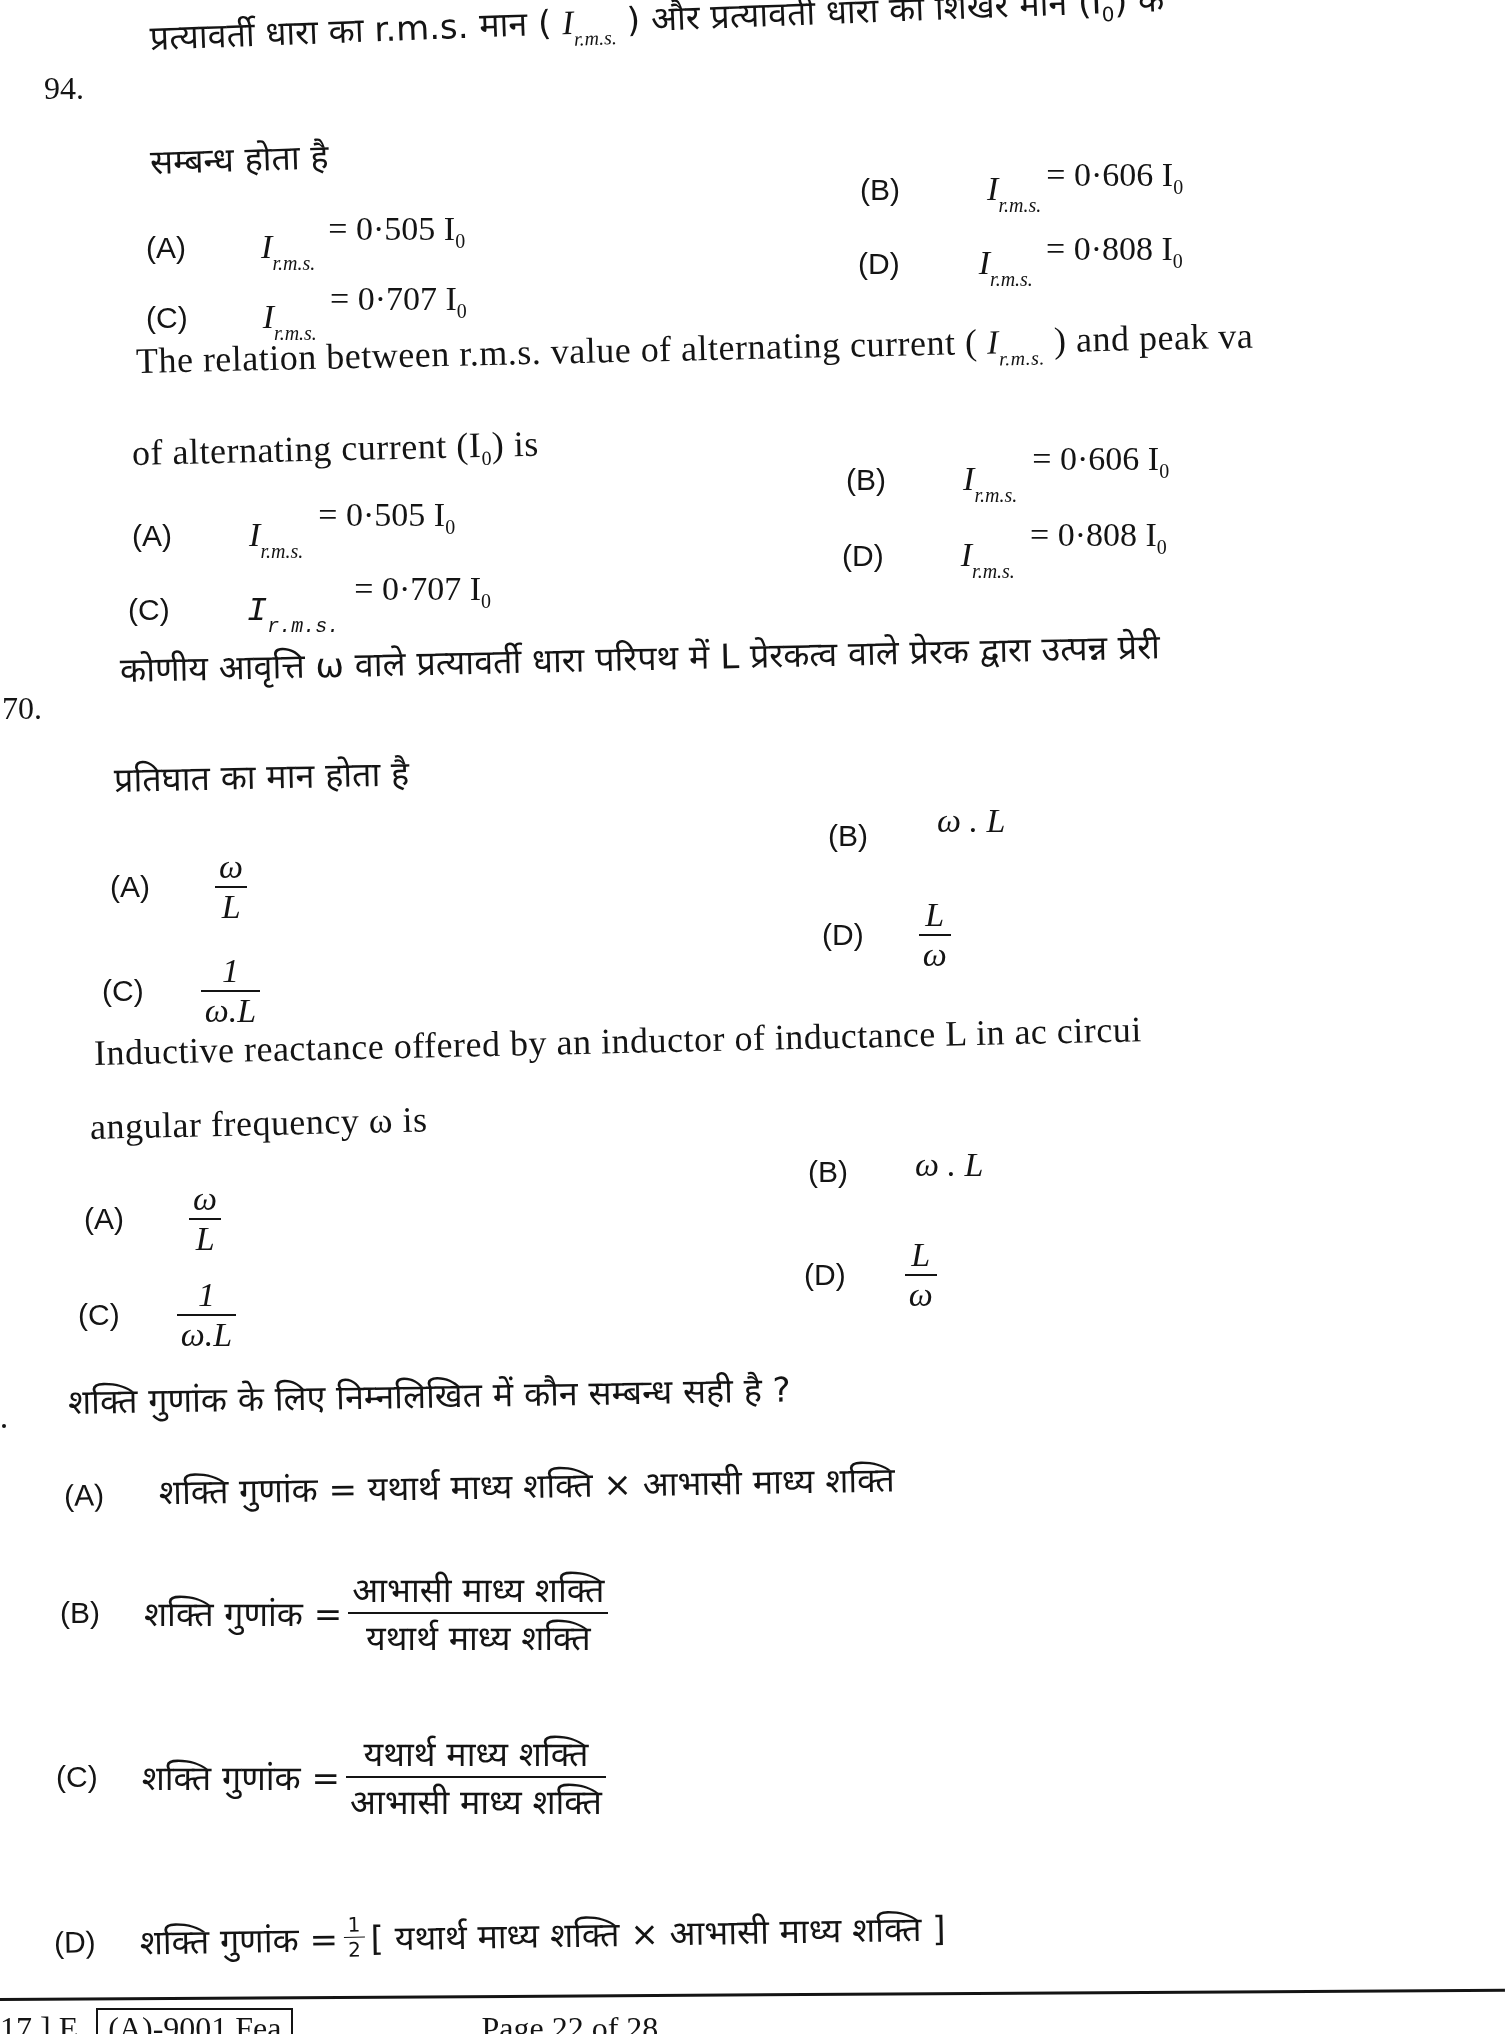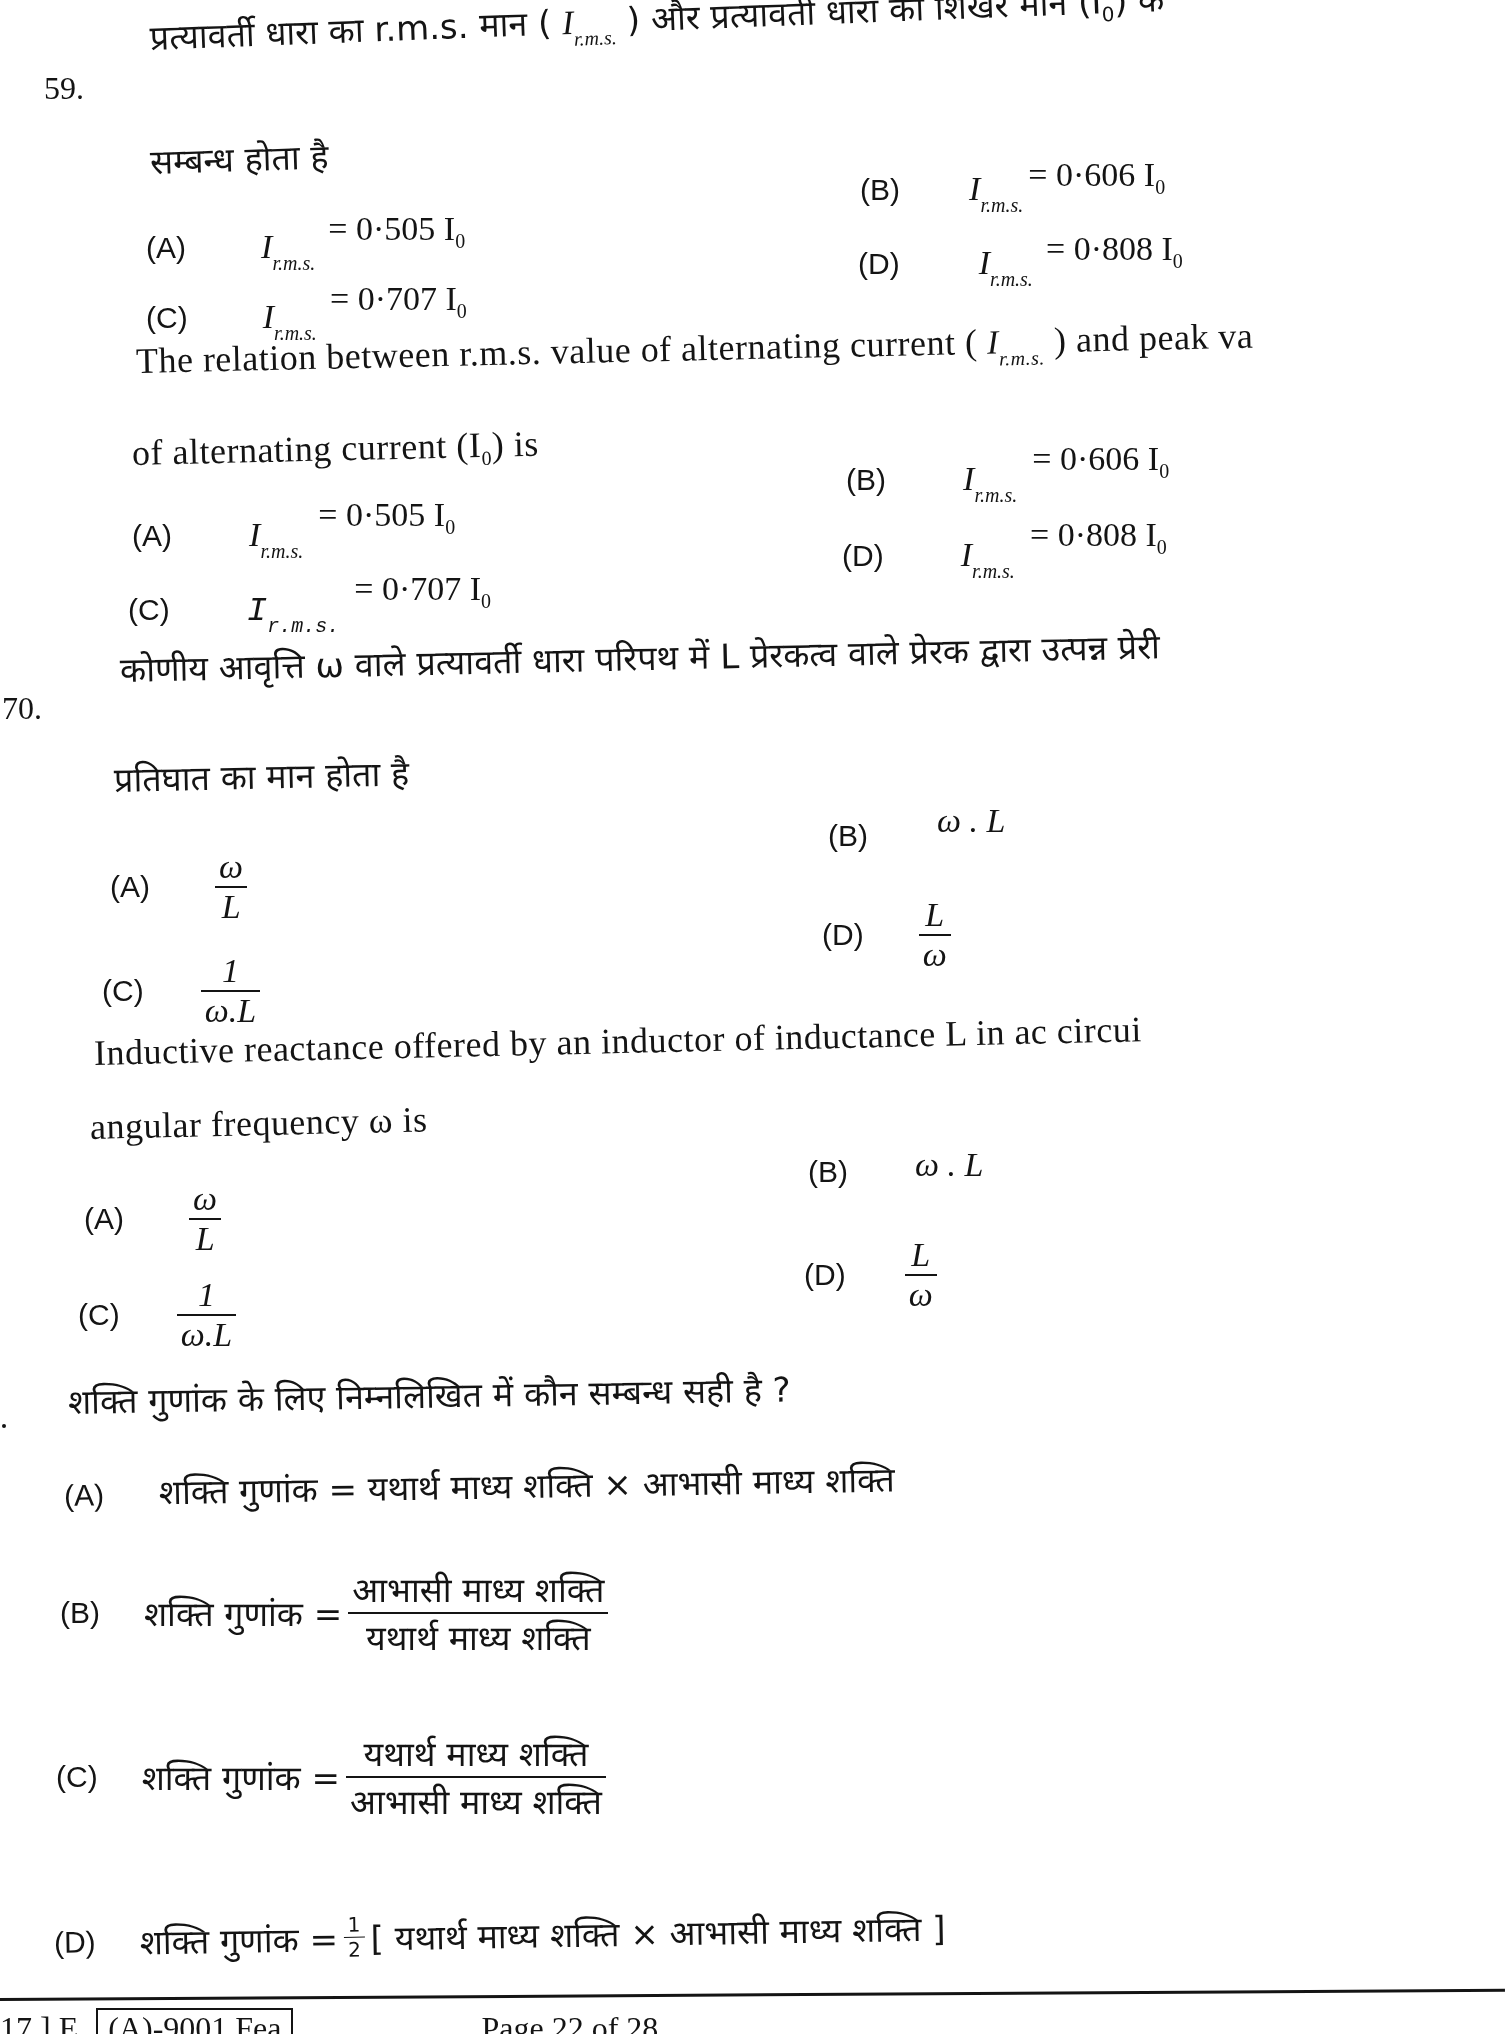--- a/index.html
+++ b/index.html
@@ -24,36 +24,36 @@
   .tilt1 { transform: rotate(-2.2deg); transform-origin: left center; }
   .tilt2 { transform: rotate(-1.8deg); transform-origin: left center; }
   .tilt3 { transform: rotate(-1.3deg); transform-origin: left center; }
   .tilt4 { transform: rotate(-1.0deg); transform-origin: left center; }
   .rule { position: absolute; height: 3px; background: #141414; left: 0; }
   .footer-box { border: 2px solid #141414; padding: 0 10px; display: inline-block; }
 </style>
 </head>
 <body>
 
-<div class="abs qnum" style="left:44px;top:70px;">59.</div>
+<div class="abs qnum" style="left:44px;top:70px;">94.</div>
 <div class="abs hi tilt1" style="left:150px;top:14px;">
   <span>प्रत्यावर्ती धारा का r.m.s. मान (</span>
   <span class="math"><i>I</i><span class="sub">r.m.s.</span></span>
   <span>) और प्रत्यावर्ती धारा का शिखर मान (I</span><span class="sub0">0</span><span>) के</span>
 </div>
 <div class="abs hi tilt2" style="left:150px;top:138px;">सम्बन्ध होता है</div>
 
 <div class="abs" style="left:146px;top:228px;">
   <span class="opt">(A)</span>
   <span class="math" style="margin-left:70px;"><i>I</i><span class="sub">r.m.s.</span></span>
   <span class="math" style="position:relative;top:-18px;margin-left:8px;"><span>= 0·505 I</span><span class="sub0">0</span></span>
 </div>
 <div class="abs" style="left:860px;top:170px;">
   <span class="opt">(B)</span>
-  <span class="math" style="margin-left:64px;text-align:center;"><i>I</i><span class="sub">r.m.s.</span></span>
+  <span class="math" style="margin-left:82px;text-align:center;"><i>I</i><span class="sub">r.m.s.</span></span>
   <span class="math" style="position:relative;top:-14px;"><span>= 0·606 I</span><span class="sub0">0</span></span>
 </div>
 <div class="abs" style="left:146px;top:298px;">
   <span class="opt">(C)</span>
   <span class="math" style="margin-left:70px;"><i>I</i><span class="sub">r.m.s.</span></span>
   <span class="math" style="position:relative;top:-18px;margin-left:8px;"><span>= 0·707 I</span><span class="sub0">0</span></span>
 </div>
 <div class="abs" style="left:858px;top:244px;">
   <span class="opt">(D)</span>
   <span class="math" style="margin-left:74px;"><i>I</i><span class="sub">r.m.s.</span></span>

